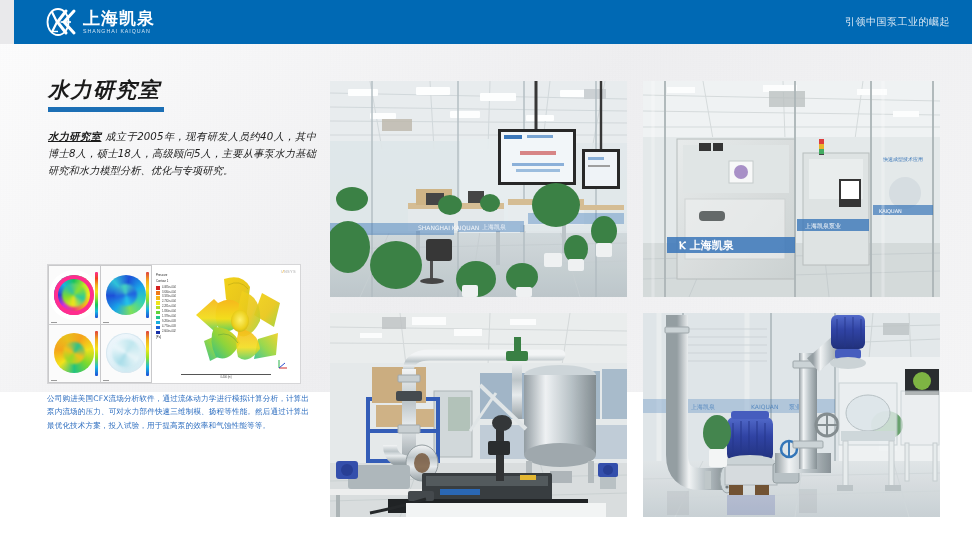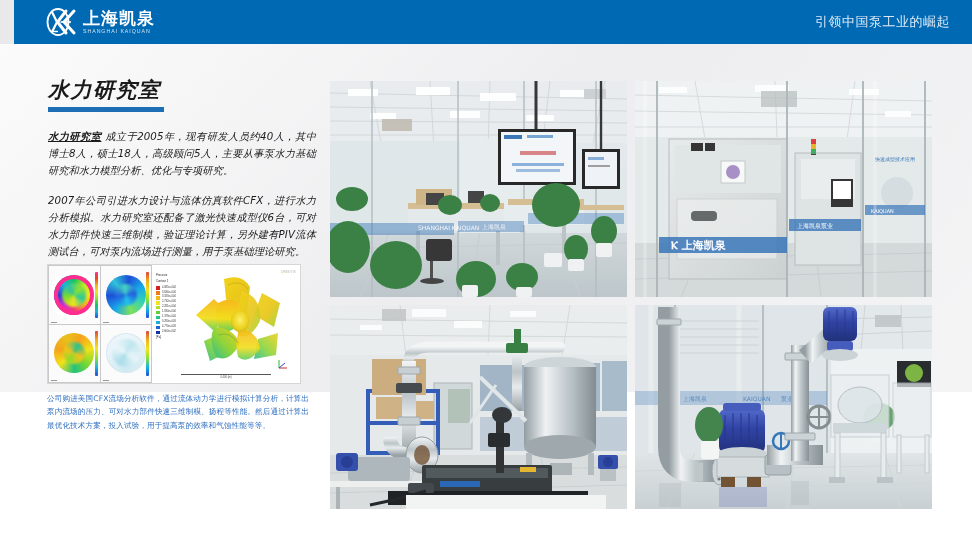--- a/index.html
+++ b/index.html
@@ -41,21 +41,21 @@
     color:#ffffff;font-size:17px;font-weight:bold;letter-spacing:1px;
     font-family:"DejaVu Sans","Liberation Sans",sans-serif;
   }
   #logo .en{
     color:#cfe3f2;font-size:5px;letter-spacing:.9px;margin-top:2px;
     font-family:"Liberation Sans",sans-serif;transform:scaleX(1.05);transform-origin:left;
   }
   #tagline{
     position:absolute;right:22px;top:0;height:44px;
     display:flex;align-items:center;
-    color:#dce9f5;font-size:13px;letter-spacing:.5px;
+    color:#dce9f5;font-size:10px;letter-spacing:.5px;
     font-family:"DejaVu Sans","Liberation Sans",sans-serif;
   }
   
   #left-col{
     position:absolute;left:48px;top:78px;width:268px;font-style:italic;
   }
   #page-title{
     font-size:21px;font-weight:bold;color:#1a1a1a;letter-spacing:1.5px;
     font-family:"DejaVu Sans","Liberation Sans",sans-serif;
     margin:0 0 4px 0;line-height:1.2;
@@ -149,21 +149,21 @@
   #cfd-caption{
     position:absolute;left:47px;top:392px;width:262px;
     font-size:7.6px;line-height:1.75;color:#2f6fc0;letter-spacing:.1px;
     text-align:justify;
     font-family:"DejaVu Sans","Liberation Sans",sans-serif;
   }
   
   #photos{
     position:absolute;left:330px;top:81px;width:594px;height:420px;
     display:grid;grid-template-columns:297px 297px;grid-template-rows:216px 204px;
-    gap:8px;box-sizing:border-box;
+    gap:16px;box-sizing:border-box;
   }
   .photo{position:relative;overflow:hidden;background:#dfe3e6;}
   .photo svg{position:absolute;inset:0;display:block;width:100%;height:100%;}
 </style>
 </head>
 <body>
 
 <div id="slide">
 
   <div id="header">
@@ -190,21 +190,20 @@
   </div>
 
   <div id="left-col">
     <h1 id="page-title">水力研究室</h1>
     <div id="title-rule"></div>
 
     <p class="para">
       <span class="lead">水力研究室</span><span>  成立于2005年，现有研发人员约40人，其中博士8人，硕士18人，高级顾问5人，主要从事泵水力基础研究和水力模型分析、优化与专项研究。</span>
     </p>
 
-    <p class="para">2007年公司引进水力设计与流体仿真软件CFX，进行水力分析模拟。水力研究室还配备了激光快速成型仪6台，可对水力部件快速三维制模，验证理论计算，另外建有PIV流体测试台，可对泵内流场进行测量，用于泵基础理论研究。</p>
   </div>
 
   <div id="cfd">
 
     <div class="contours">
       <div class="cpanel">
         <span class="disc d1"></span>
         <span class="bar rainbow"></span>
         <span class="tick"></span>
       </div>

